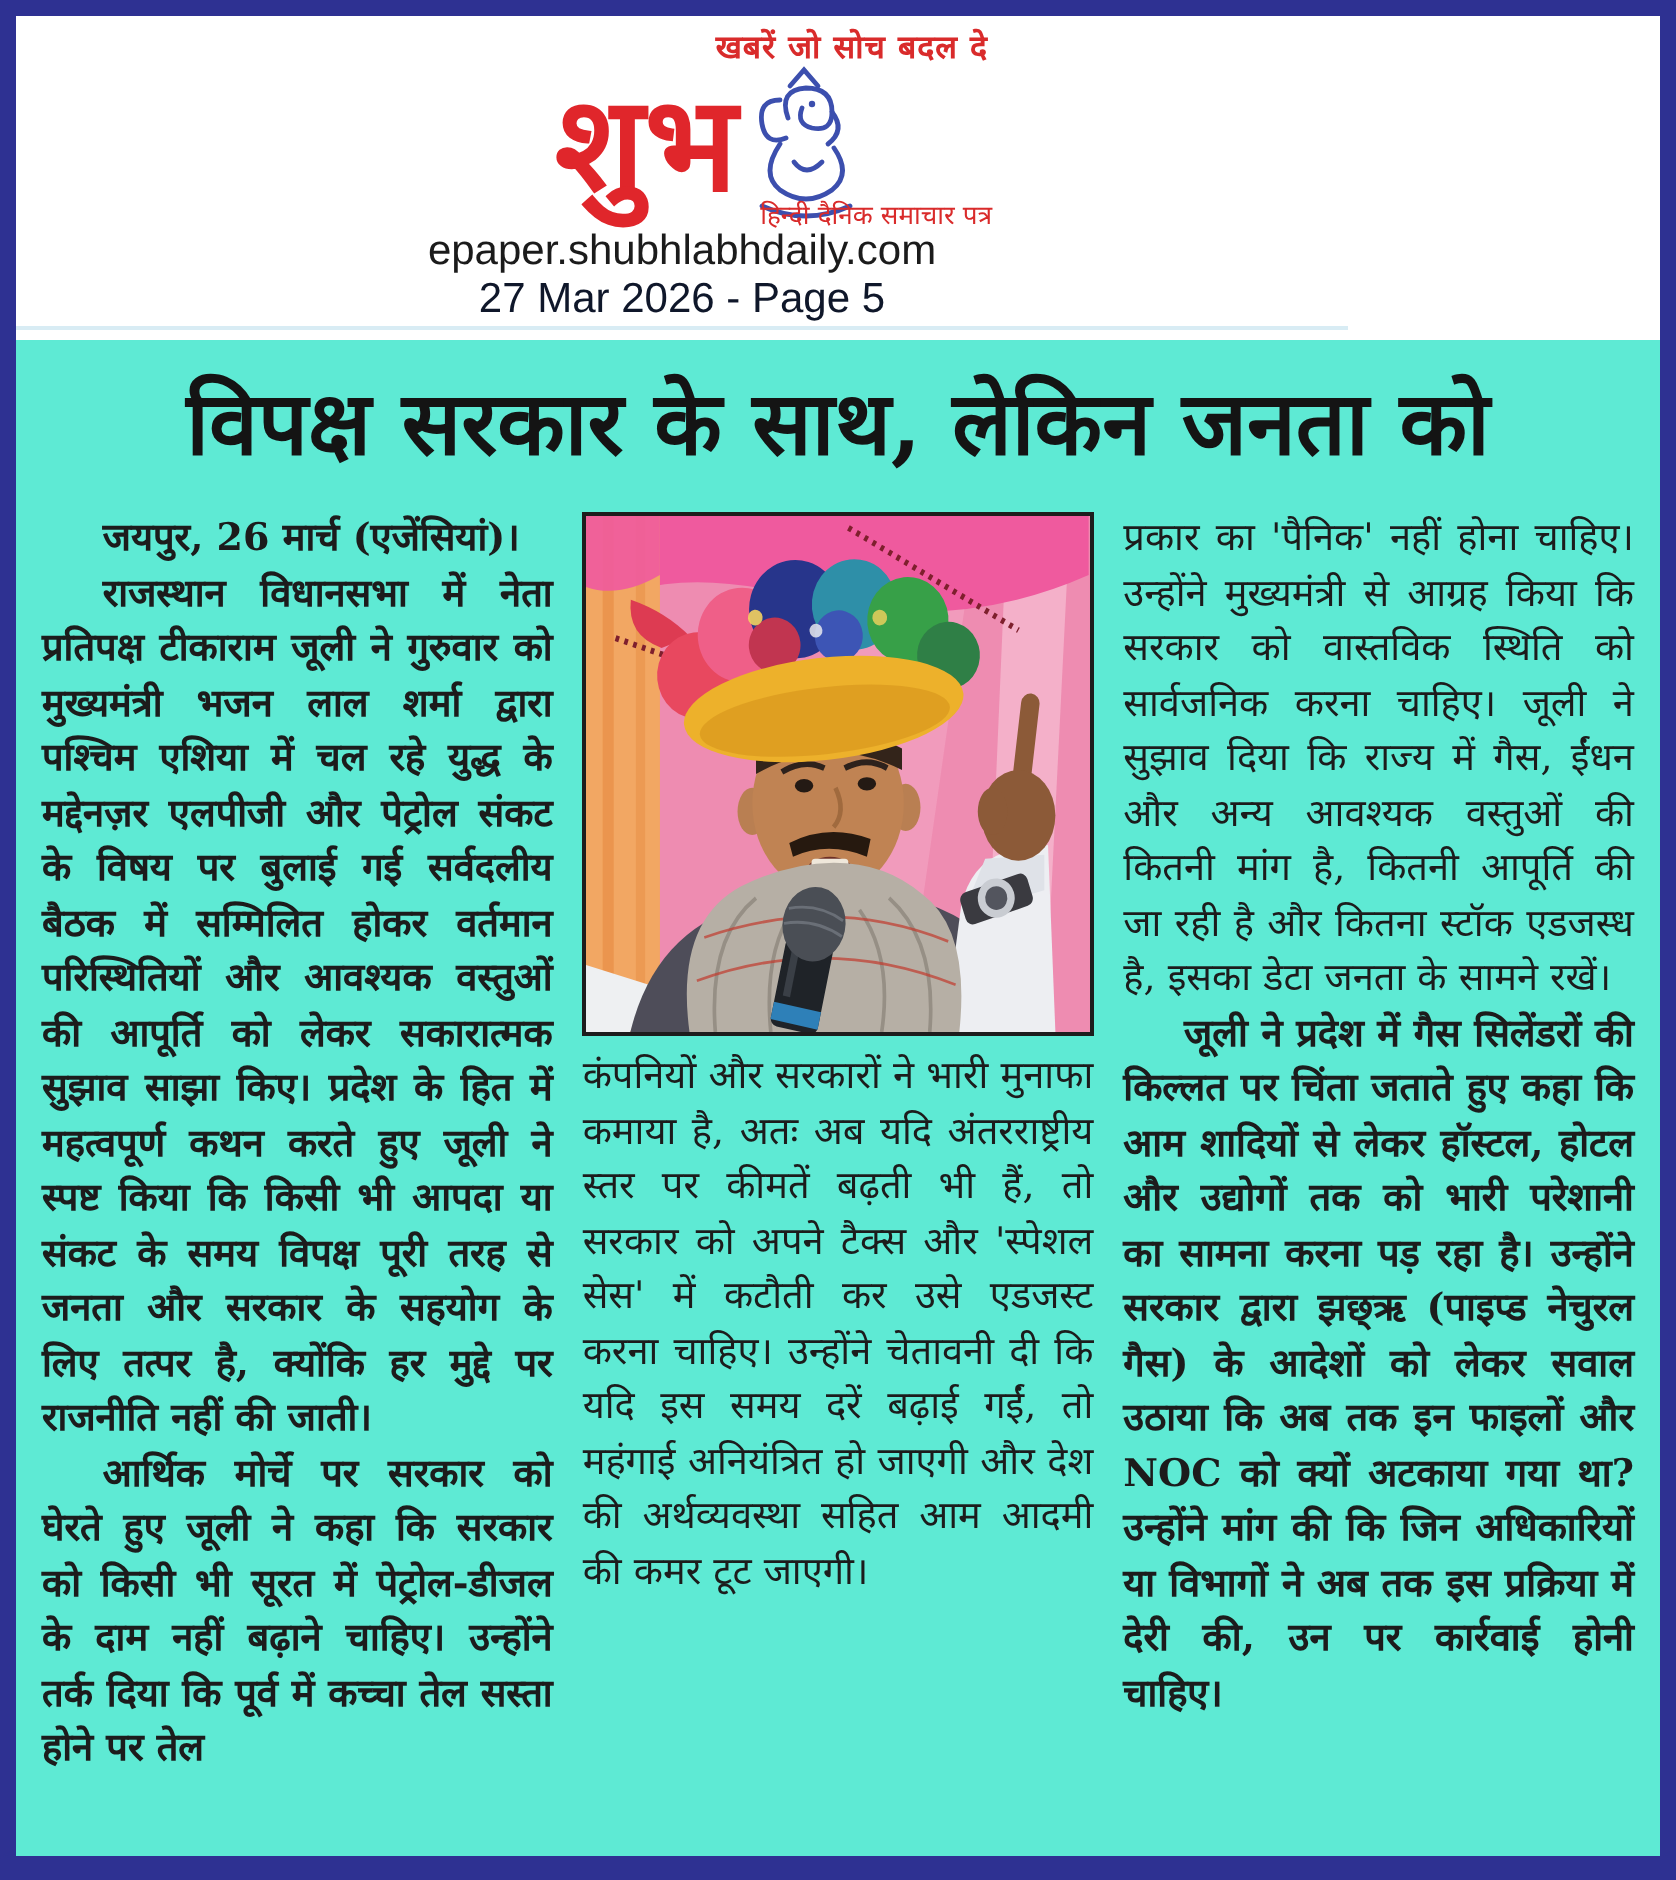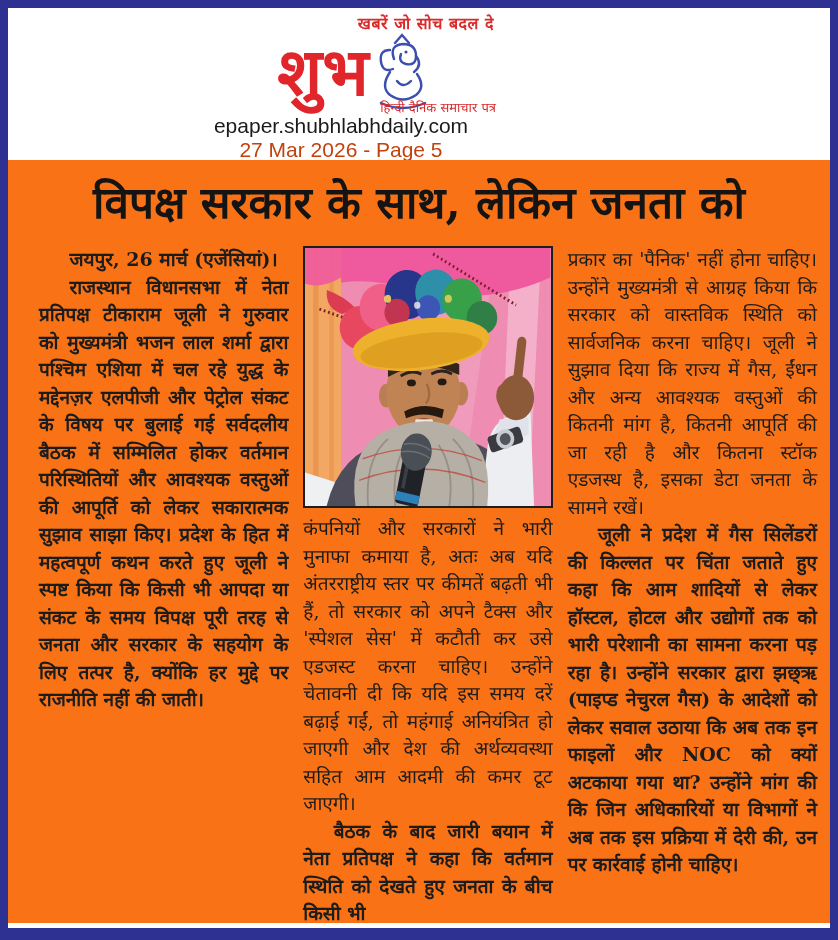--- a/index.html
+++ b/index.html
@@ -12,28 +12,28 @@
   .logo-block{position:absolute;left:50%;top:4px;transform:translateX(-50%);width:310px;text-align:center;}
   .tagline{font-size:16px;font-weight:700;color:#d92b2b;text-align:right;padding-right:2px;
            font-family:"DejaVu Serif",serif;letter-spacing:0.5px;}
   .logo-row{display:flex;align-items:center;justify-content:center;gap:4px;margin-top:-2px;}
   .logo-word{font-size:66px;line-height:74px;font-weight:800;color:#e0262b;
              font-family:"DejaVu Serif",serif;margin-left:28px;}
   .ganesh{width:56px;height:80px;margin:0 2px;}
   .logo-sub{font-size:13px;font-weight:400;color:#d92b2b;text-align:right;margin-top:-14px;
             font-family:"DejaVu Serif",serif;}
   .site-line{position:absolute;left:0;right:0;top:106px;text-align:center;font-size:21px;color:#1b1b1b;}
-  .date-line{position:absolute;left:0;right:0;top:130px;text-align:center;font-size:21px;color:#c2410c;}
+  .date-line{position:absolute;left:0;right:0;top:130px;text-align:center;font-size:21px;color:#0f172a;}
   .header-divider{position:absolute;left:0;right:0;top:155px;height:2px;background:#d8ecf4;}
 
   
-  .article{position:absolute;left:0;top:152px;width:822px;height:763px;background:#f97316;}
+  .article{position:absolute;left:0;top:162px;width:822px;height:763px;background:#5eead4;}
   .headline{margin:14px 8px 0 8px;text-align:center;font-weight:800;color:#141414;
             font-size:44px;line-height:58px;font-family:"DejaVu Serif",serif;}
-  .columns{display:flex;gap:15px;padding:14px 13px 0 31px;}
+  .columns{display:flex;gap:15px;padding:14px 13px 0 13px;}
   .col{flex:1 1 0;min-width:0;}
   .col p{margin:0;font-size:19px;line-height:27.5px;text-align:justify;color:#1c1c1c;
          font-family:"DejaVu Serif",serif;}
   .col p.indent{text-indent:1.6em;font-weight:bold;}
   .dateline{font-weight:700;text-indent:1.6em;}
   .photo-frame{width:100%;height:262px;border:2px solid #1d1d1d;box-sizing:border-box;
                margin-bottom:7px;background:#ee8cb1;}
   .photo-frame svg{display:block;width:100%;height:100%;}
 </style>
 </head>
@@ -70,20 +70,21 @@
     <div class="article">
       <div class="headline">
         <div>विपक्ष सरकार के साथ, लेकिन जनता को</div>
       </div>
 
       <div class="columns">
 
         <div class="col">
           <p class="dateline">जयपुर, 26 मार्च (एजेंसियां)।</p>
           <p class="indent">राजस्थान विधानसभा में नेता प्रतिपक्ष टीकाराम जूली ने गुरुवार को मुख्यमंत्री भजन लाल शर्मा द्वारा पश्चिम एशिया में चल रहे युद्ध के मद्देनज़र एलपीजी और पेट्रोल संकट के विषय पर बुलाई गई सर्वदलीय बैठक में सम्मिलित होकर वर्तमान परिस्थितियों और आवश्यक वस्तुओं की आपूर्ति को लेकर सकारात्मक सुझाव साझा किए। प्रदेश के हित में महत्वपूर्ण कथन करते हुए जूली ने स्पष्ट किया कि किसी भी आपदा या संकट के समय विपक्ष पूरी तरह से जनता और सरकार के सहयोग के लिए तत्पर है, क्योंकि हर मुद्दे पर राजनीति नहीं की जाती।</p>
+          <p class="indent">आर्थिक मोर्चे पर सरकार को घेरते हुए जूली ने कहा कि सरकार को किसी भी सूरत में पेट्रोल-डीजल के दाम नहीं बढ़ाने चाहिए। उन्होंने तर्क दिया कि पूर्व में कच्चा तेल सस्ता होने पर तेल</p>
         </div>
 
         <div class="col">
           <div class="photo-frame">
             <svg viewBox="0 0 272 262" preserveAspectRatio="none">
 
               <rect width="272" height="262" fill="#ee8cb1"></rect>
               <polygon points="150,0 212,0 172,262 122,262" fill="#f4a8c4" opacity="0.55"></polygon>
               <polygon points="228,0 262,0 248,262 216,262" fill="#f8c3d6" opacity="0.65"></polygon>
               <path d="M0,0 H272 V30 Q200,60 120,42 Q40,22 0,50 Z" fill="#ef5a9e"></path>
@@ -164,21 +165,20 @@
                 <rect x="106" y="216" width="26" height="46" rx="4" fill="#1f2328"></rect>
                 <rect x="106" y="250" width="26" height="9" fill="#2e80b8"></rect>
                 <rect x="110" y="218" width="4" height="28" fill="#3a3f46"></rect>
                 <ellipse cx="119" cy="207" rx="17" ry="19" fill="#4a4e55"></ellipse>
                 <path d="M104,202 Q119,196 134,202" stroke="#6a6f77" stroke-width="1.5" fill="none"></path>
                 <path d="M103,210 Q119,204 135,210" stroke="#6a6f77" stroke-width="1.5" fill="none"></path>
               </g>
             </svg>
           </div>
           <p>कंपनियों और सरकारों ने भारी मुनाफा कमाया है, अतः अब यदि अंतरराष्ट्रीय स्तर पर कीमतें बढ़ती भी हैं, तो सरकार को अपने टैक्स और 'स्पेशल सेस' में कटौती कर उसे एडजस्ट करना चाहिए। उन्होंने चेतावनी दी कि यदि इस समय दरें बढ़ाई गईं, तो महंगाई अनियंत्रित हो जाएगी और देश की अर्थव्यवस्था सहित आम आदमी की कमर टूट जाएगी।</p>
-          <p class="indent">बैठक के बाद जारी बयान में नेता प्रतिपक्ष ने कहा कि वर्तमान स्थिति को देखते हुए जनता के बीच किसी भी</p>
         </div>
 
         <div class="col">
           <p>प्रकार का 'पैनिक' नहीं होना चाहिए। उन्होंने मुख्यमंत्री से आग्रह किया कि सरकार को वास्तविक स्थिति को सार्वजनिक करना चाहिए। जूली ने सुझाव दिया कि राज्य में गैस, ईंधन और अन्य आवश्यक वस्तुओं की कितनी मांग है, कितनी आपूर्ति की जा रही है और कितना स्टॉक एडजस्ध है, इसका डेटा जनता के सामने रखें।</p>
           <p class="indent">जूली ने प्रदेश में गैस सिलेंडरों की किल्लत पर चिंता जताते हुए कहा कि आम शादियों से लेकर हॉस्टल, होटल और उद्योगों तक को भारी परेशानी का सामना करना पड़ रहा है। उन्होंने सरकार द्वारा झछ्ऋ (पाइप्ड नेचुरल गैस) के आदेशों को लेकर सवाल उठाया कि अब तक इन फाइलों और NOC को क्यों अटकाया गया था? उन्होंने मांग की कि जिन अधिकारियों या विभागों ने अब तक इस प्रक्रिया में देरी की, उन पर कार्रवाई होनी चाहिए।</p>
         </div>
 
       </div>
     </div>
   </div>

